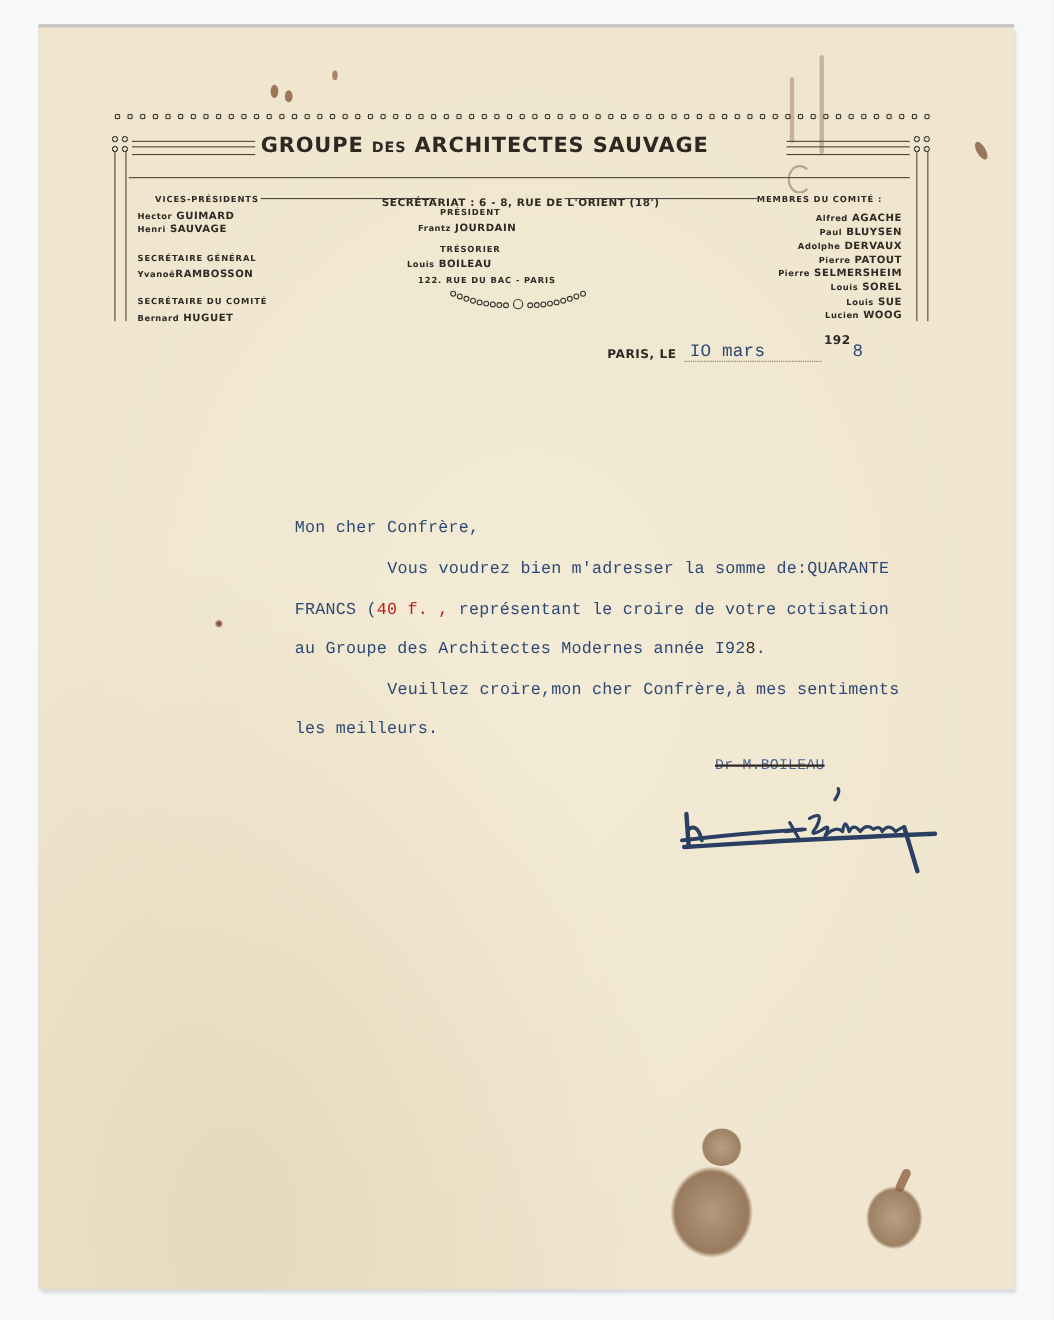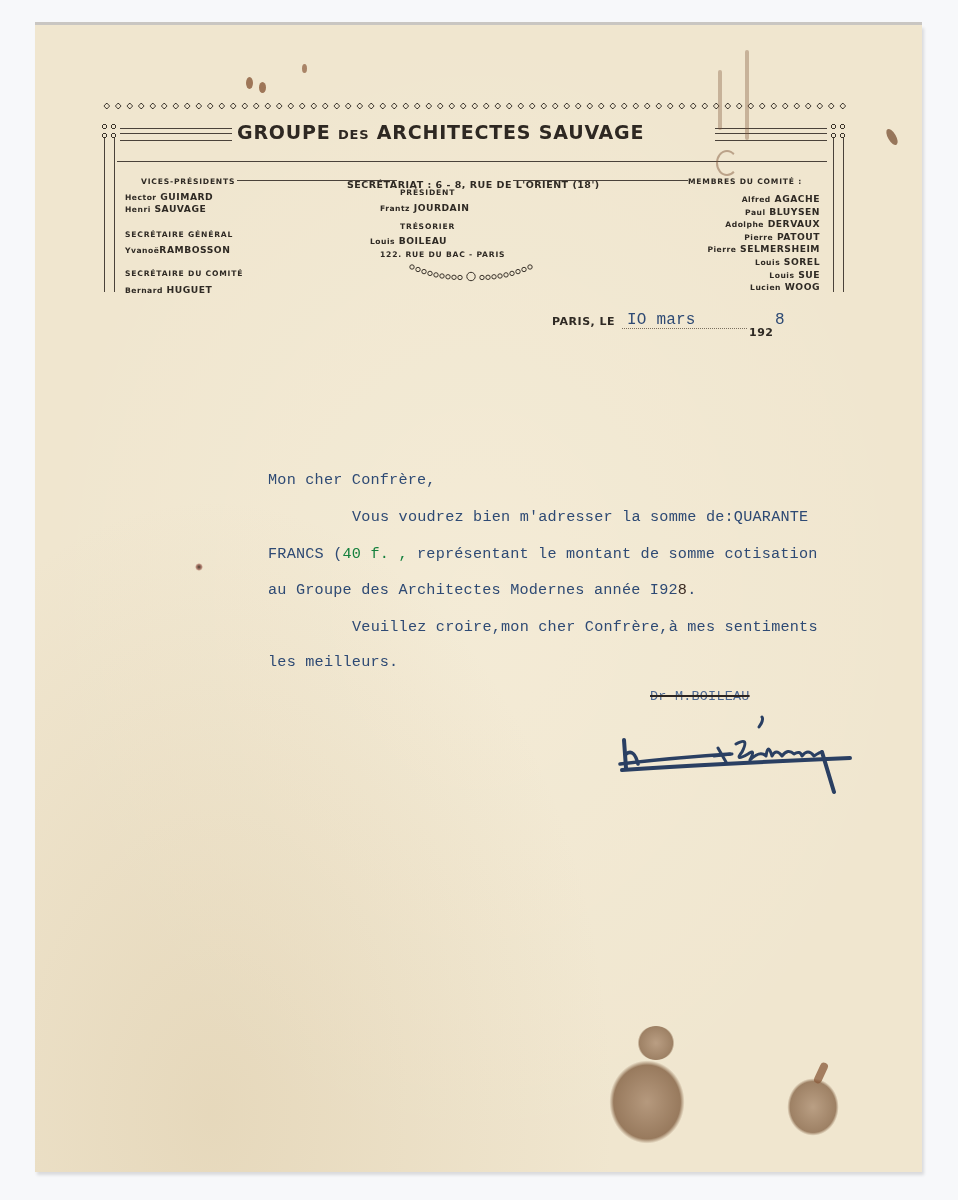--- a/index.html
+++ b/index.html
@@ -59,21 +59,21 @@
   .center { text-align: left; margin-top: 12px; }
 
   .chain {
     position: absolute; left: 408px; top: 263px; width: 126px; height: 24px;
   }
 
   .date-line { font-size: 11px; font-weight: bold; letter-spacing: 0.5px; }
   .typed {
     color: #2e4a74; font-weight: normal; font-size: 15.2px; letter-spacing: 0.2px; white-space: nowrap;
   }
-  .red { color: #15803d; }
+  .red { color: #b91c1c; }
   .dotline {
     position: absolute; height: 1px;
     border-bottom: 1px dotted #7a6f5f;
   }
   .strike {
     text-decoration: line-through; text-decoration-thickness: 2px; text-decoration-color: #2b2420;
   }
 
   .stain { position: absolute; border-radius: 50%; }
 </style>
@@ -165,26 +165,26 @@
   <div class="name right" style="height:12.6px;"><span class="sc">Pierre</span> <span>PATOUT</span></div>
   <div class="name right" style="height:12.6px;"><span class="sc">Pierre</span> <span>SELMERSHEIM</span></div>
   <div class="name right" style="height:12.6px;"><span class="sc">Louis</span> <span>SOREL</span></div>
   <div class="name right" style="height:12.6px;"><span class="sc">Louis</span> <span>SUE</span></div>
   <div class="name right" style="height:12.6px;"><span class="sc">Lucien</span> <span>WOOG</span></div>
 </div>
 
 <div class="abs sans date-line" style="left:552px; top:315px;">PARIS, LE</div>
 <div class="dotline" style="left:622px; top:327px; width:125px;"></div>
 <div class="abs mono typed" style="left:627px; top:311px; font-size:16px;">IO mars</div>
-<div class="abs sans date-line" style="left:749px; top:326px;">192</div>
+<div class="abs sans date-line" style="left:749px; top:303px;">192</div>
 <div class="abs mono typed" style="left:775px; top:311px; font-size:16px;">8</div>
 
 <div class="abs mono typed" style="left:268px; top:471px;">Mon cher Confrère,</div>
 <div class="abs mono typed" style="left:352px; top:508px;">Vous voudrez bien m'adresser la somme de:QUARANTE</div>
-<div class="abs mono typed" style="left:268px; top:545px;"><span>FRANCS (</span><span class="red">40 f. ,</span><span> représentant le montant de somme cotisation</span></div>
+<div class="abs mono typed" style="left:268px; top:545px;"><span>FRANCS (</span><span class="red">40 f. ,</span><span> représentant le croire de votre cotisation</span></div>
 <div class="abs mono typed" style="left:268px; top:581px;"><span>au Groupe des Architectes Modernes année I92</span><span style="color:#3a2a22;">8</span><span>.</span></div>
 <div class="abs mono typed" style="left:352px; top:618px;">Veuillez croire,mon cher Confrère,à mes sentiments</div>
 <div class="abs mono typed" style="left:268px; top:653px;">les meilleurs.</div>
 
 <div class="abs mono typed strike" style="left:650px; top:689px; font-size:13.5px; color:#4a6690;">Dr M.BOILEAU</div>
 <svg class="abs" style="left:610px; top:712px;" width="250" height="90" viewBox="0 0 250 90">
   <g fill="none" stroke="#2a3f62" stroke-linecap="round" stroke-linejoin="round">
     <path d="M152 5 q2 3 -3 10" stroke-width="3"></path>
     <path d="M14 28 L16 56" stroke-width="4"></path>
     <path d="M16 42 Q 24 36 28 52" stroke-width="3.5"></path>

